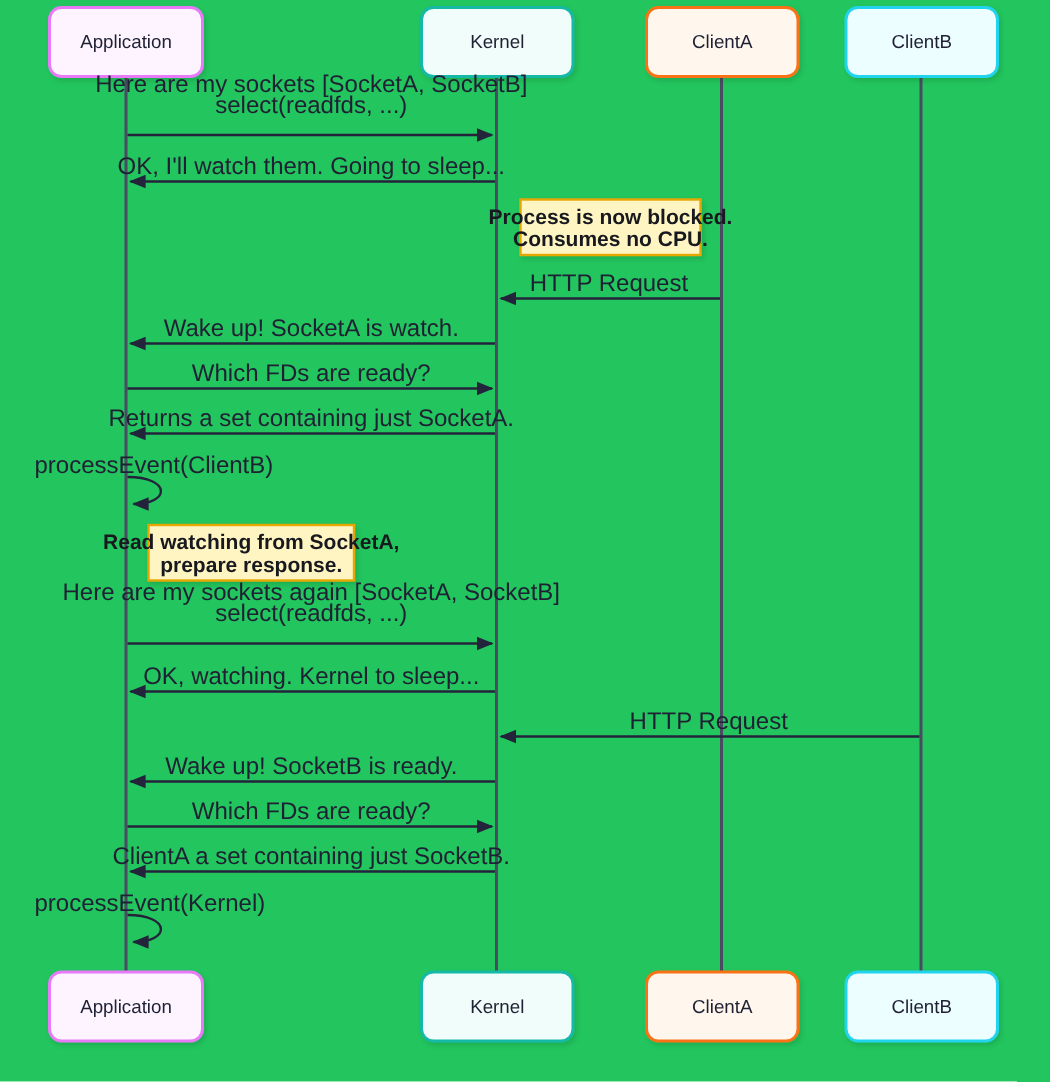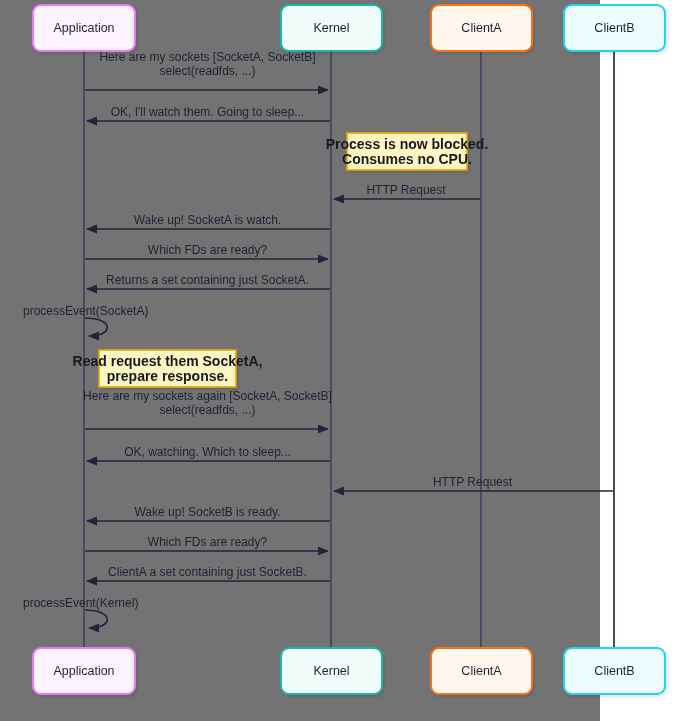--- a/index.html
+++ b/index.html
@@ -9,23 +9,23 @@
   }
   body {
     width: 700px;
     height: 721px;
     font-family: "Liberation Sans", sans-serif;
     color: #1f2033;
     overflow: hidden;
   }
   #diagram-root {
     position: relative;
-    width: 600px;
+    width: 700px;
     height: 721px;
-    background: #737373;
+    background: #22c55e;
   }
   #diagram-svg {
     position: absolute;
     left: 0;
     top: 0;
     width: 700px;
     height: 721px;
     display: block;
   }
   .msg-label,
@@ -33,21 +33,21 @@
   .note-label {
     position: absolute;
     font-family: "Liberation Sans", sans-serif;
     color: #1f2033;
     white-space: pre;
     text-align: center;
     line-height: 14px;
     pointer-events: none;
   }
   .msg-label {
-    font-size: 12px;
+    font-size: 16px;
     transform: translate(-50%, 0);
   }
   .msg-label.left-anchored {
     transform: translate(0, 0);
   }
   .actor-label {
     font-size: 12.5px;
     transform: translate(-50%, -50%);
   }
   .note-label {
@@ -124,25 +124,25 @@
       <div class="actor-label" style="left: 614.5px; top: 671px;">ClientB</div>
       <div class="msg-label" style="left: 207.5px; top: 50px;">Here are my sockets [SocketA, SocketB]
 select(readfds, ...)</div>
       <div class="msg-label" style="left: 207.5px; top: 105px;">OK, I'll watch them. Going to sleep...</div>
       <div class="msg-label" style="left: 406px; top: 183px;">HTTP Request</div>
       <div class="msg-label" style="left: 207.5px; top: 213px;">Wake up! SocketA is watch.</div>
       <div class="msg-label" style="left: 207.5px; top: 243px;">Which FDs are ready?</div>
       <div class="msg-label" style="left: 207.5px; top: 273px;">Returns a set containing just SocketA.</div>
       <div class="msg-label" style="left: 207.5px; top: 389px;">Here are my sockets again [SocketA, SocketB]
 select(readfds, ...)</div>
-      <div class="msg-label" style="left: 207.5px; top: 445px;">OK, watching. Which to sleep...</div>
+      <div class="msg-label" style="left: 207.5px; top: 445px;">OK, watching. Kernel to sleep...</div>
       <div class="msg-label" style="left: 472.5px; top: 475px;">HTTP Request</div>
       <div class="msg-label" style="left: 207.5px; top: 505px; text-align: right;">Wake up! SocketB is ready.</div>
       <div class="msg-label" style="left: 207.5px; top: 535px;">Which FDs are ready?</div>
       <div class="msg-label" style="left: 207.5px; top: 565px;">ClientA a set containing just SocketB.</div>
-      <div class="msg-label left-anchored" style="left: 23px; top: 304px; text-align: left;">processEvent(SocketA)</div>
+      <div class="msg-label left-anchored" style="left: 23px; top: 304px; text-align: left;">processEvent(ClientB)</div>
       <div class="msg-label left-anchored" style="left: 23px; top: 596px; text-align: left;">processEvent(Kernel)</div>
       <div class="note-label" style="left: 407px; top: 151.5px;">Process is now blocked.
 Consumes no CPU.</div>
-      <div class="note-label" style="left: 167.5px; top: 368.5px;">Read request them SocketA,
+      <div class="note-label" style="left: 167.5px; top: 368.5px;">Read watching from SocketA,
 prepare response.</div>
     </div>
 </div>
 
 </body></html>

